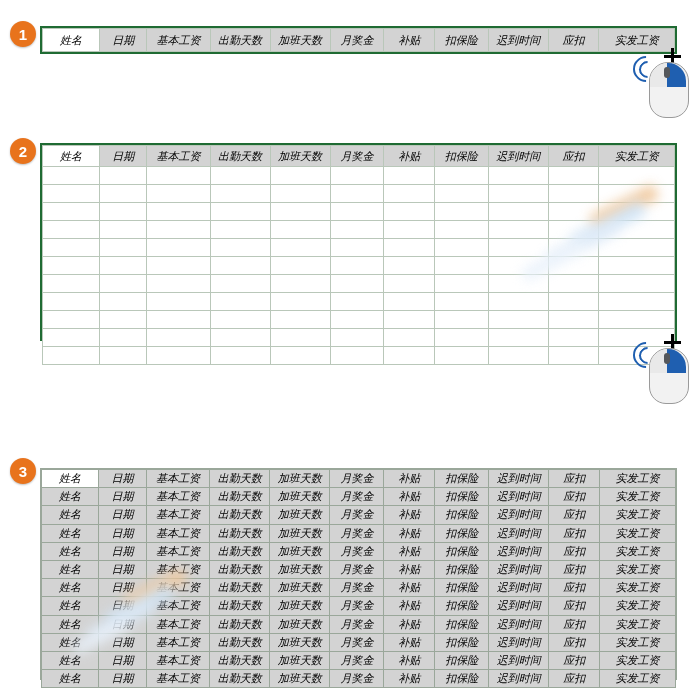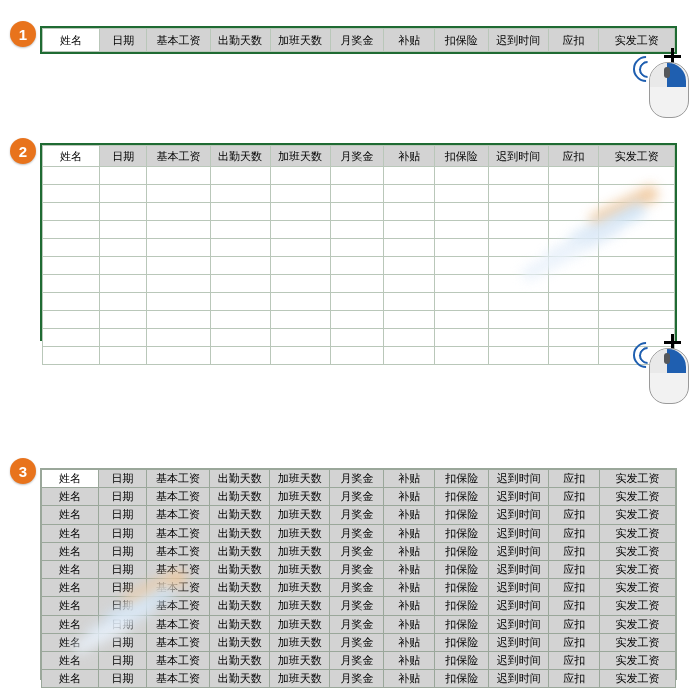--- a/index.html
+++ b/index.html
@@ -30,20 +30,21 @@
     justify-content: center;
     box-shadow: 0 1px 2px rgba(0,0,0,0.25);
     font-family: "Liberation Sans", sans-serif;
   }
 
   
   .sheet {
     position: absolute;
     box-sizing: border-box;
     background: #ffffff;
+    font-style: italic;
   }
   .sheet-1, .sheet-2 {
     border: 2px solid #1f6b33;
   }
 
   table.grid {
     border-collapse: collapse;
     table-layout: fixed;
     width: 100%;
     height: 100%;

